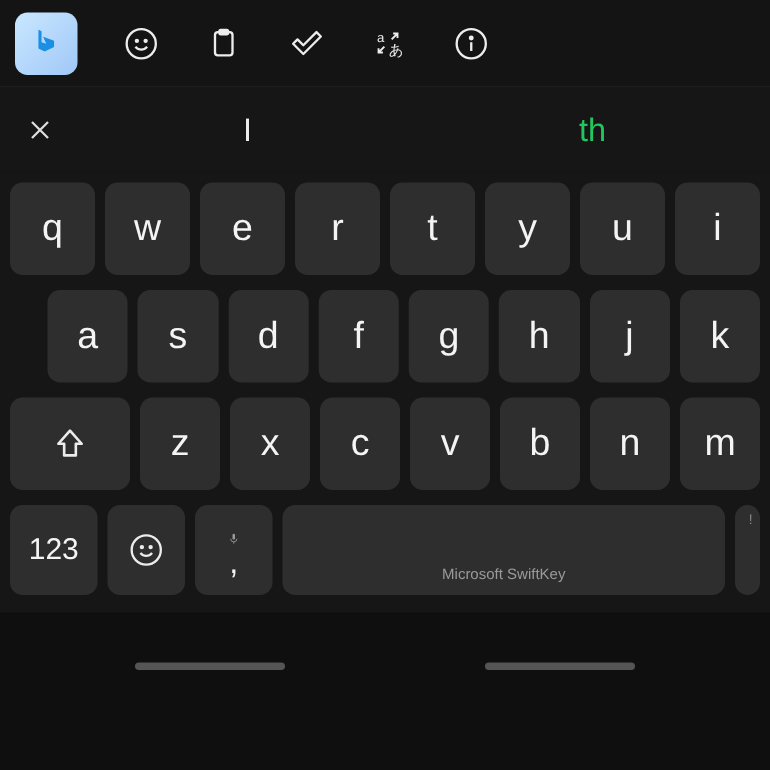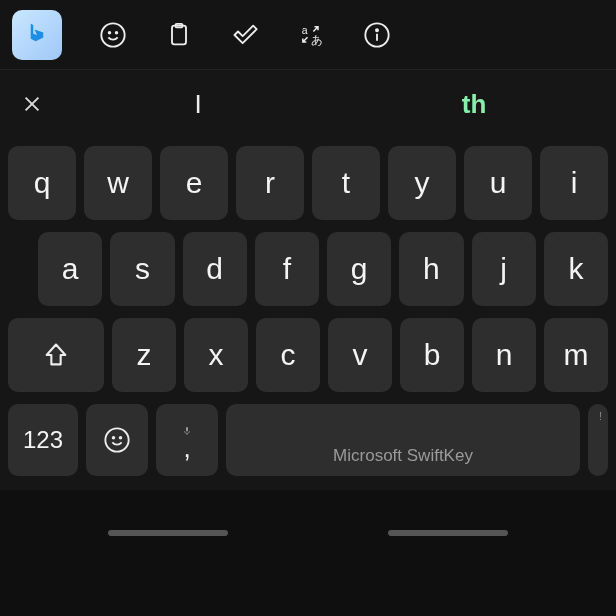--- a/index.html
+++ b/index.html
@@ -30,21 +30,21 @@
   .suggestions {
     height: 68px;
     display: flex;
     align-items: center;
     background: #161616;
     padding: 0 4px;
   }
   .sugg-close { width: 56px; display:flex; justify-content:center; }
   .sugg-close svg { width:22px; height:22px; stroke:#ddd; stroke-width:2; }
   .sugg { flex:1; text-align:center; font-size:26px; color:#ececec; }
-  .sugg.dim { color:#86efac;font-weight:bold; }
+  .sugg.dim { color:#22c55e; }
   .key-rows { background:#161616; padding-top:8px; }
   .row { display:flex; gap:8px; padding:0 8px 12px 8px; }
   .row.row-mid { padding-left:38px; }
   .key {
     height:74px;
     background:#2e2e2e;
     border-radius:10px;
     display:flex; align-items:center; justify-content:center;
     font-size:30px; color:#f4f4f4;
     flex: 1 0 0;
@@ -58,21 +58,21 @@
     display:flex; align-items:center; justify-content:center;
     font-size:26px; color:#f4f4f4;
   }
   .k123 { width:70px; font-size:24px; }
   .kemoji { width:62px; }
   .kemoji svg { width:28px; height:28px; stroke:#ececec; fill:none; stroke-width:1.6; }
   .kcomma { width:62px; flex-direction:column; gap:2px; }
   .kcomma .mic { font-size:11px; color:#999; }
   .kcomma .comma { font-size:26px; line-height:14px; }
   .kspace { flex:1; position:relative; }
-  .kspace span { position:absolute; bottom:10px; left:0; right:0; text-align:center; font-size:17px; color:#9a9a9a; }
+  .kspace span { position:absolute; bottom:10px; left:0; right:0; text-align:center; font-size:12px; color:#9a9a9a; }
   .kexcl-wrap { position:relative; }
   .kexcl-tick { position:absolute; top:6px; right:6px; font-size:11px; color:#888; }
   .nav-area {
     height:52px; display:flex; justify-content:center; align-items:flex-end; gap:160px; padding-bottom:6px;
   }
   .nav-pill {
     width:120px; height:6px; border-radius:3px; background:#555;
   }
 </style>
 </head>

